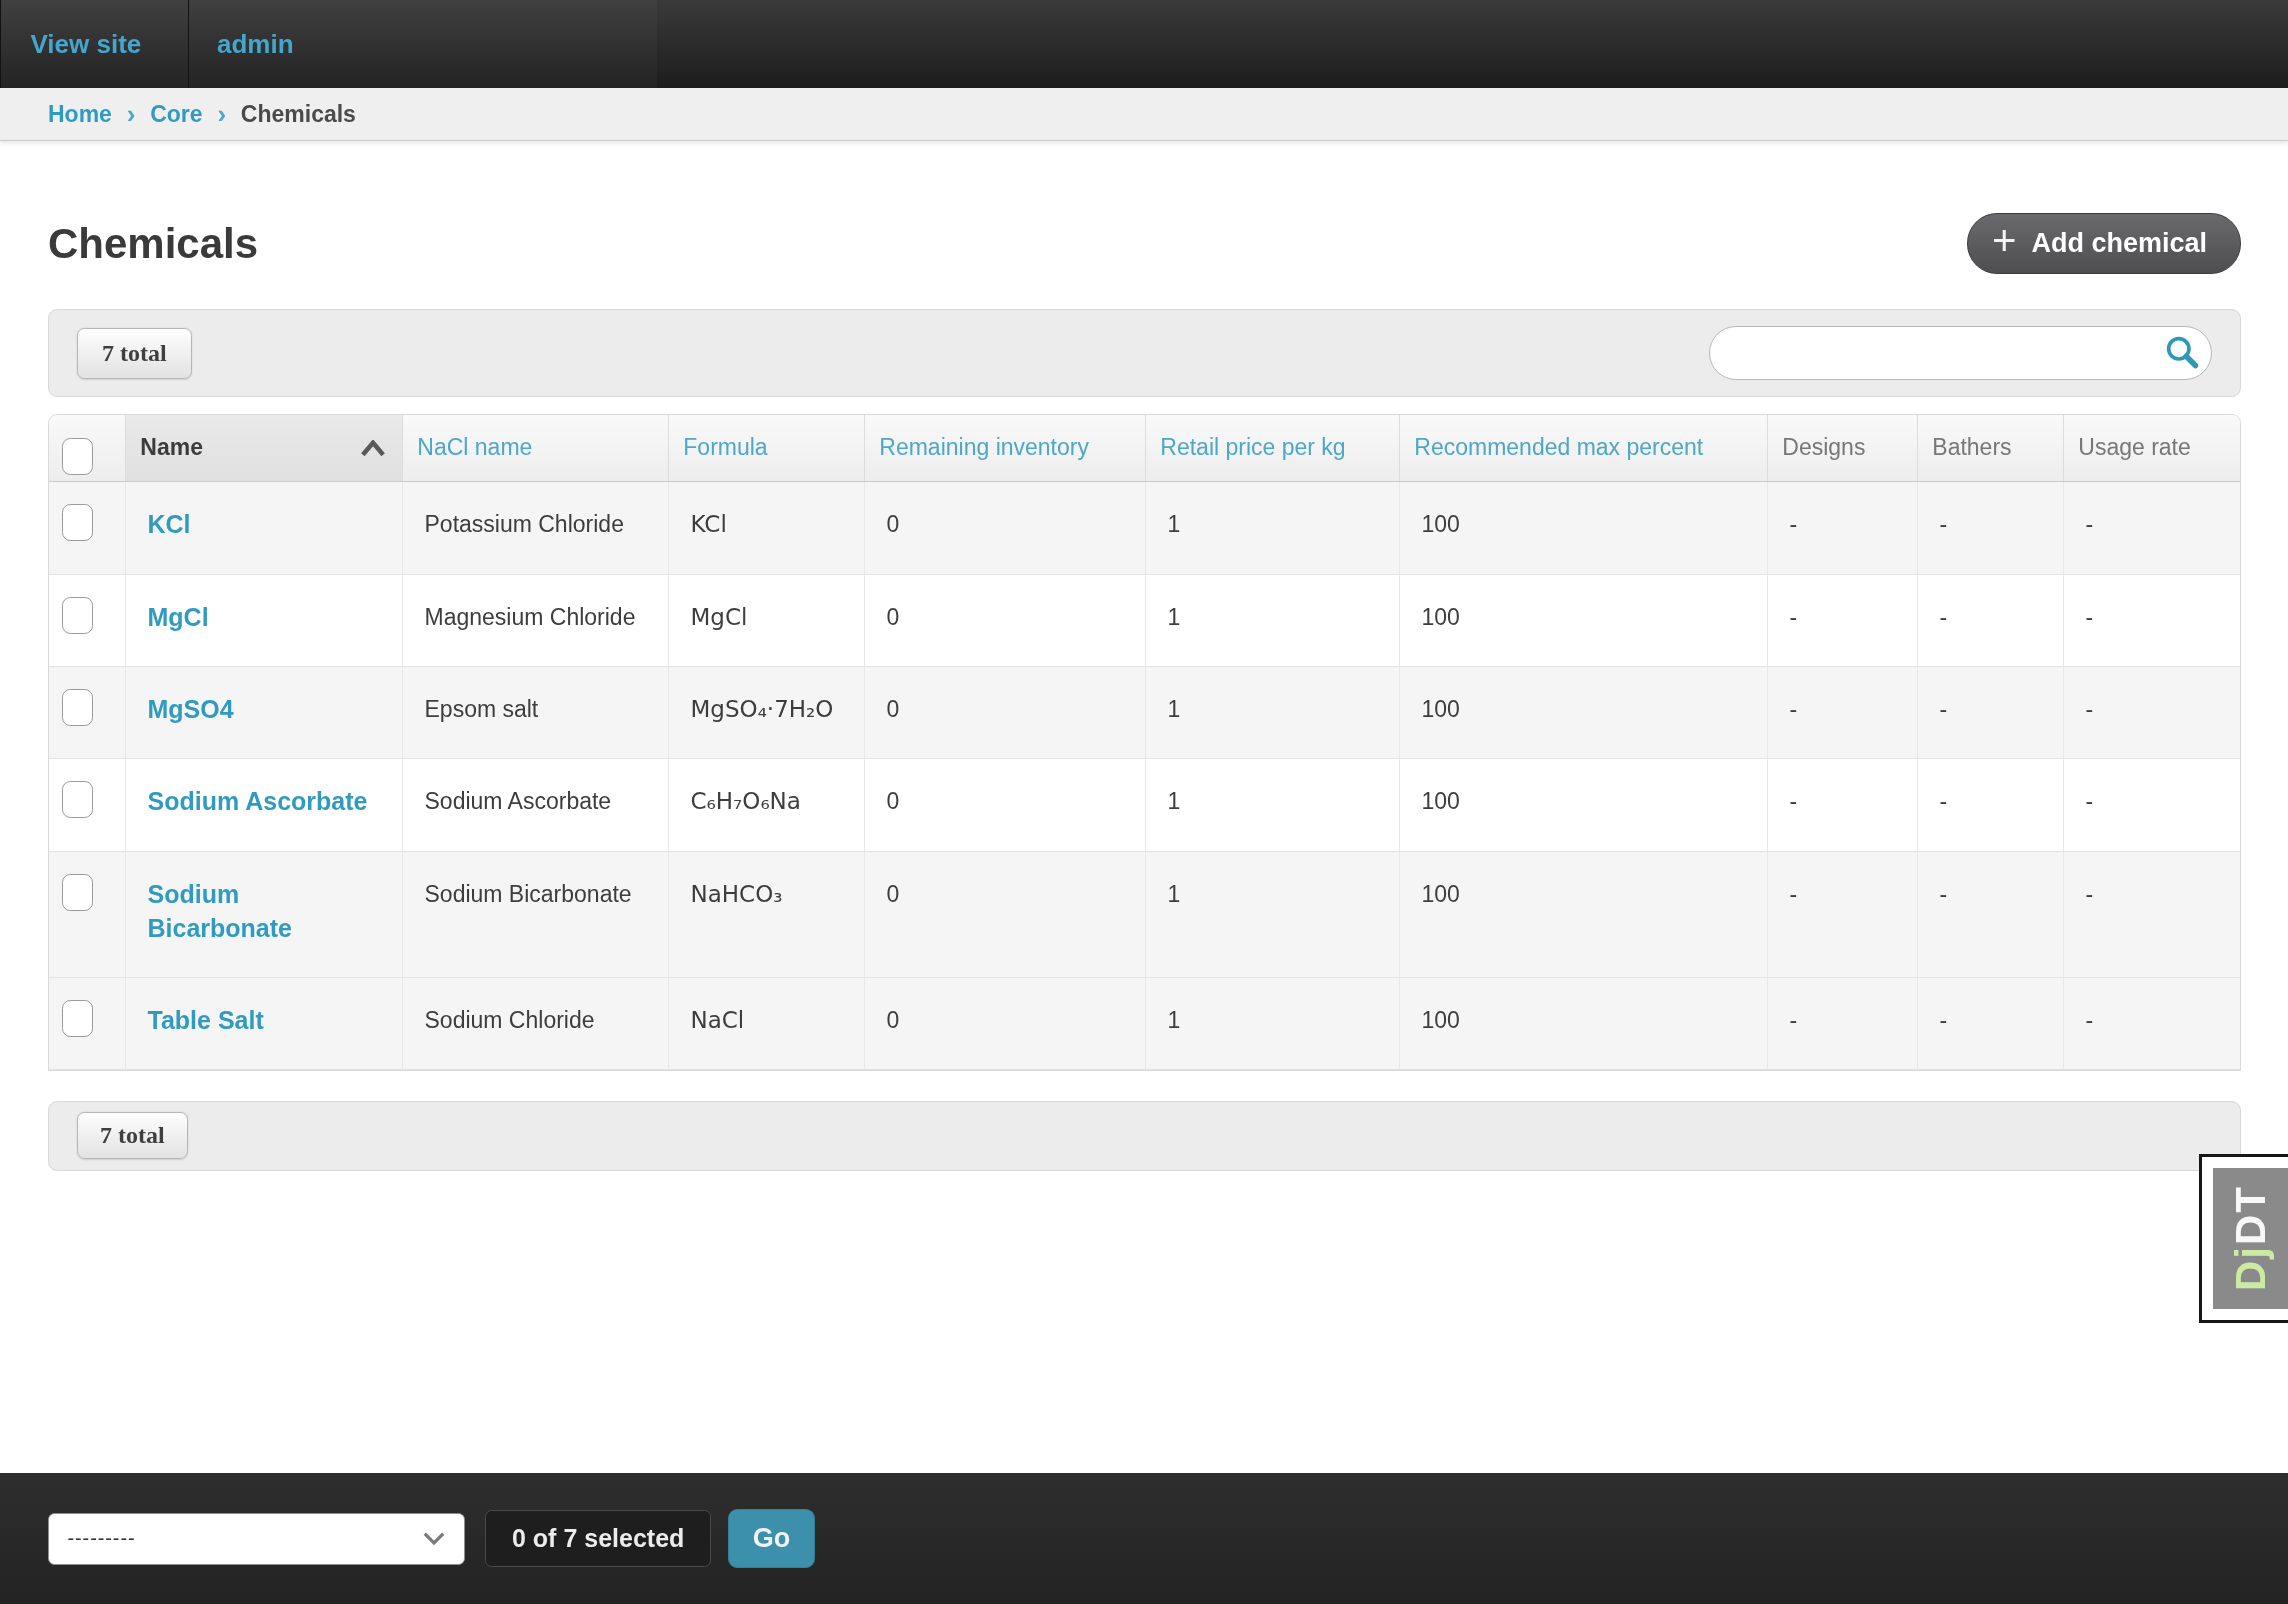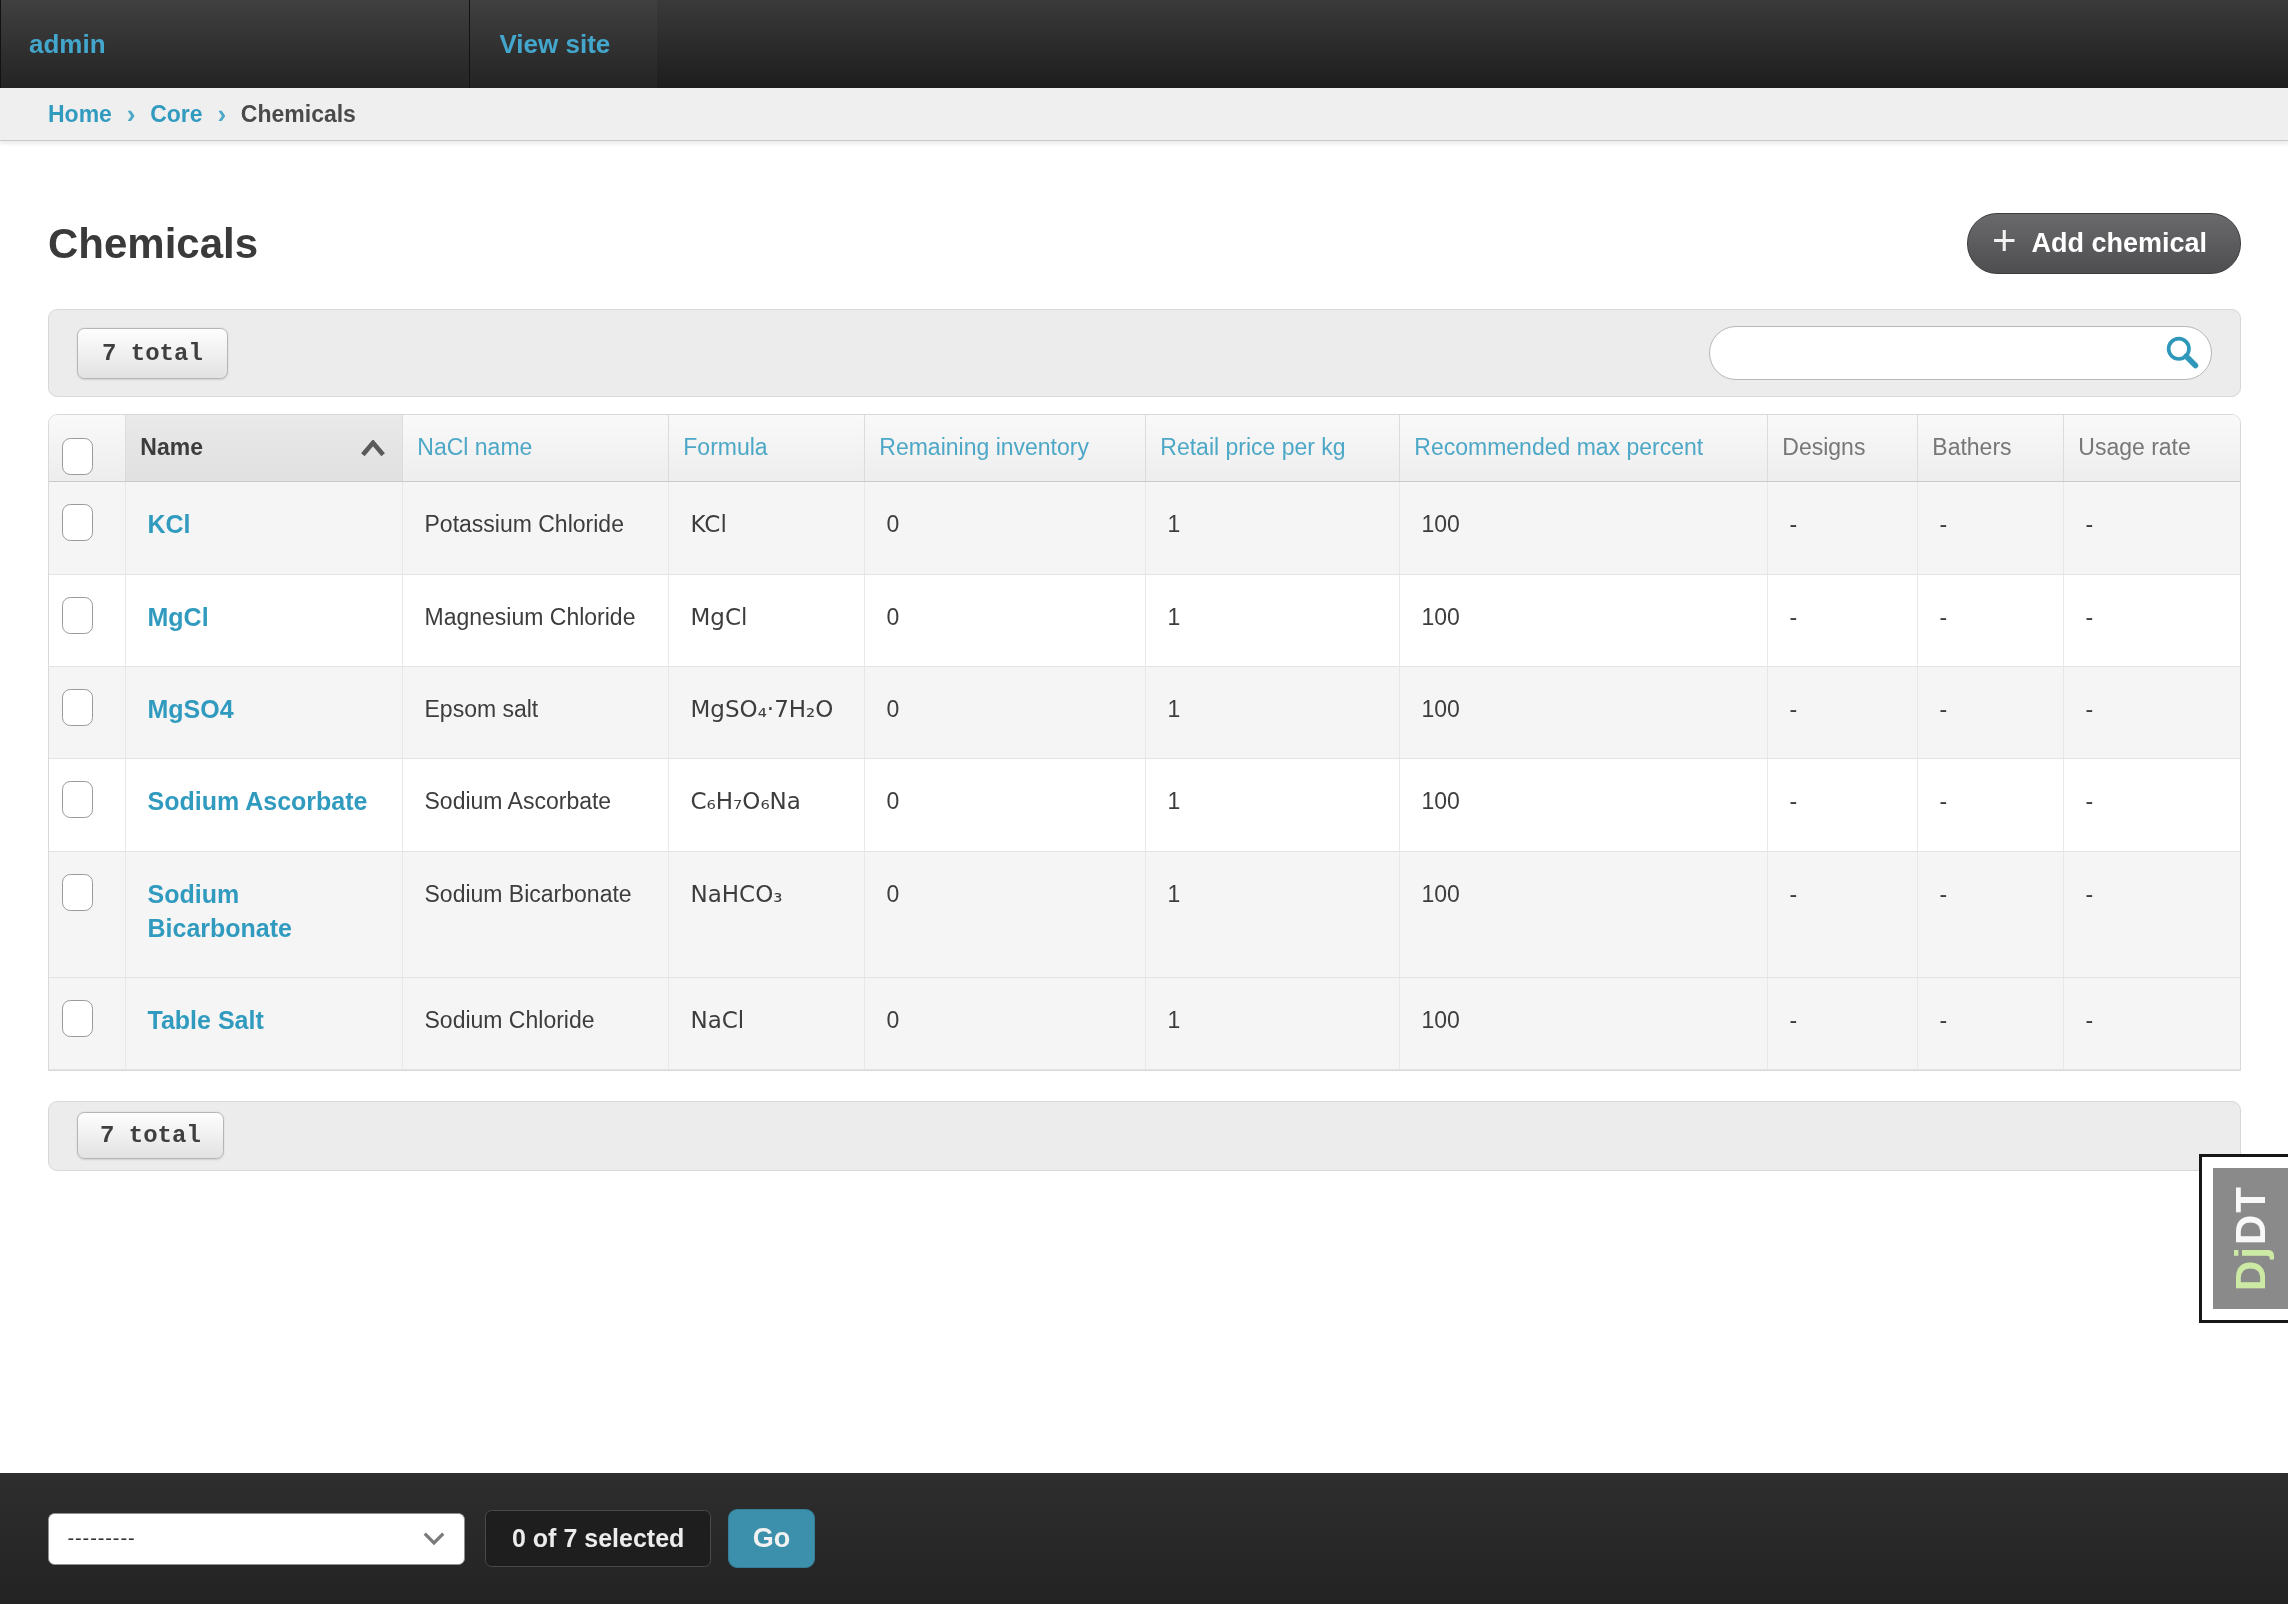--- a/index.html
+++ b/index.html
@@ -68,21 +68,21 @@
     display: flex; align-items: center; justify-content: space-between;
     padding: 0 28px;
   }
   .toolbar.bottom { height: 70px; margin-top: 29.5px; }
   .total-btn {
     padding: 11px 24px;
     background: linear-gradient(#fefefe, #e2e2e2);
     border: 0.9px solid #b5b5b5; border-radius: 7.4px;
     box-shadow: 0 0.9px 1.8px rgba(0,0,0,0.12);
     font-size: 24px; font-weight: bold; color: #3f3f3f;
-    font-family: Liberation Mono, monospace;
+    font-family: Liberation Serif, serif;
     cursor: pointer;
   }
   .toolbar.bottom .total-btn { padding: 9.2px 22px; }
   .search-wrap { position: relative; width: 503px; height: 54px; }
   .search-input {
     width: 100%; height: 100%;
     border: 1.8px solid #b7b7b7; border-radius: 27px;
     background: #ffffff; outline: none;
     padding: 0 59px 0 22px; font-size: 23px;
     font-family: "Liberation Sans", sans-serif;
@@ -170,22 +170,22 @@
     color: #f2f2f2; font-size: 27px; font-weight: bold;
     font-family: "Liberation Sans", sans-serif;
     cursor: pointer;
   }
 </style>
 </head>
 <body>
 
 <header class="app-header">
   <div class="user-tools">
+    <a class="tool viewsite">View site</a>
     <a class="tool admin">admin</a>
-    <a class="tool viewsite">View site</a>
   </div>
 </header>
 
 <nav class="breadcrumb">
   <a class="crumb-link">Home</a>
   <span class="crumb-sep">›</span>
   <a class="crumb-link">Core</a>
   <span class="crumb-sep">›</span>
   <span class="crumb-current">Chemicals</span>
 </nav>

